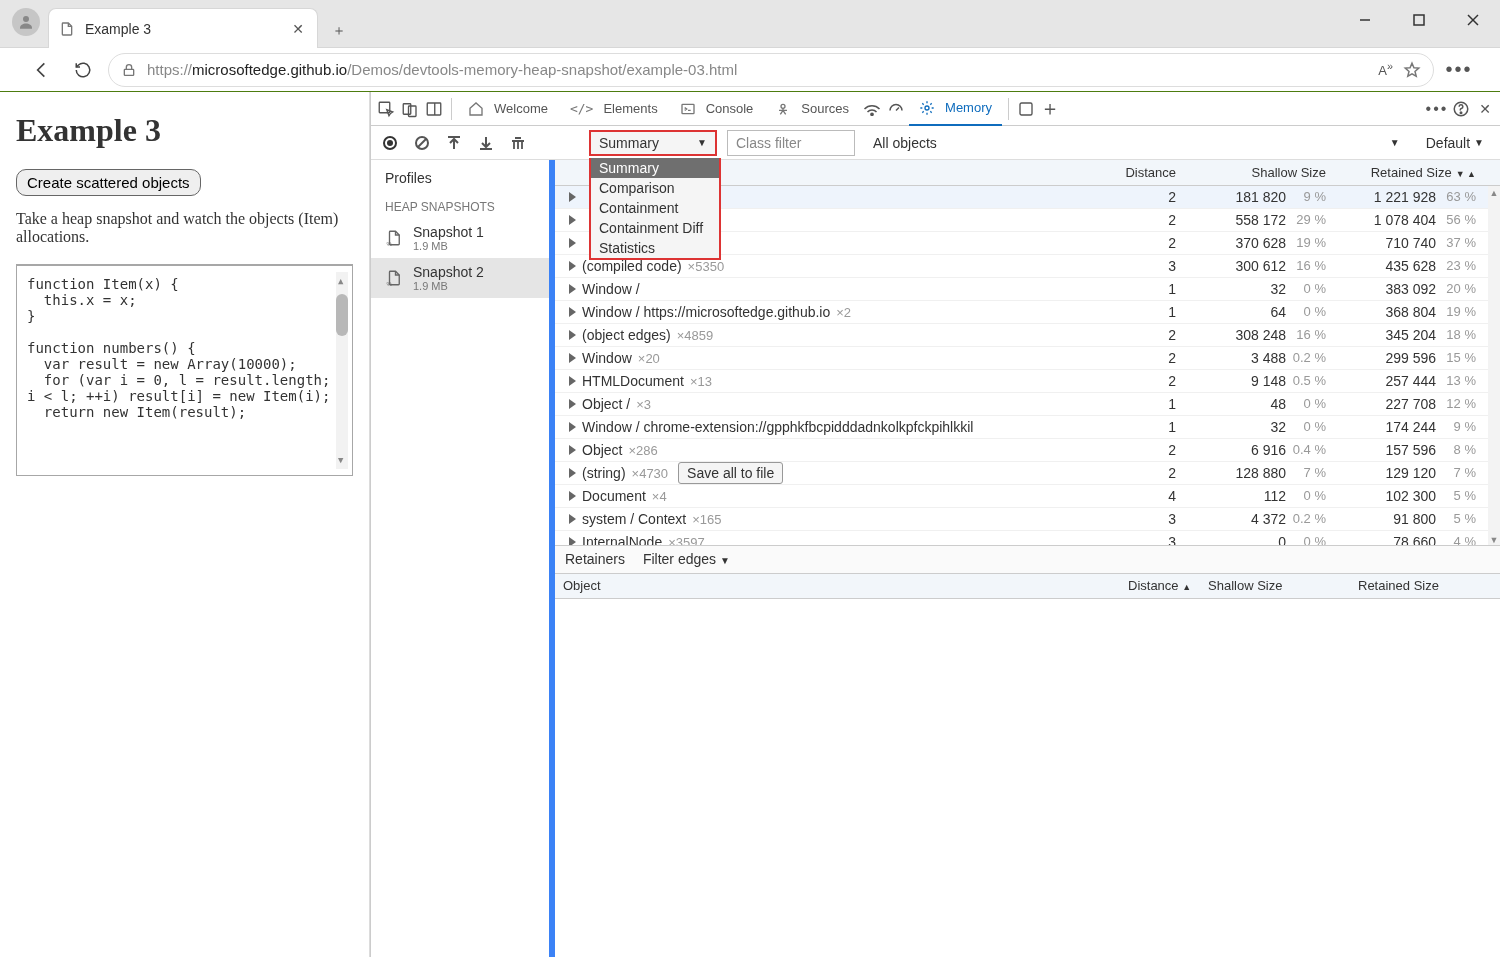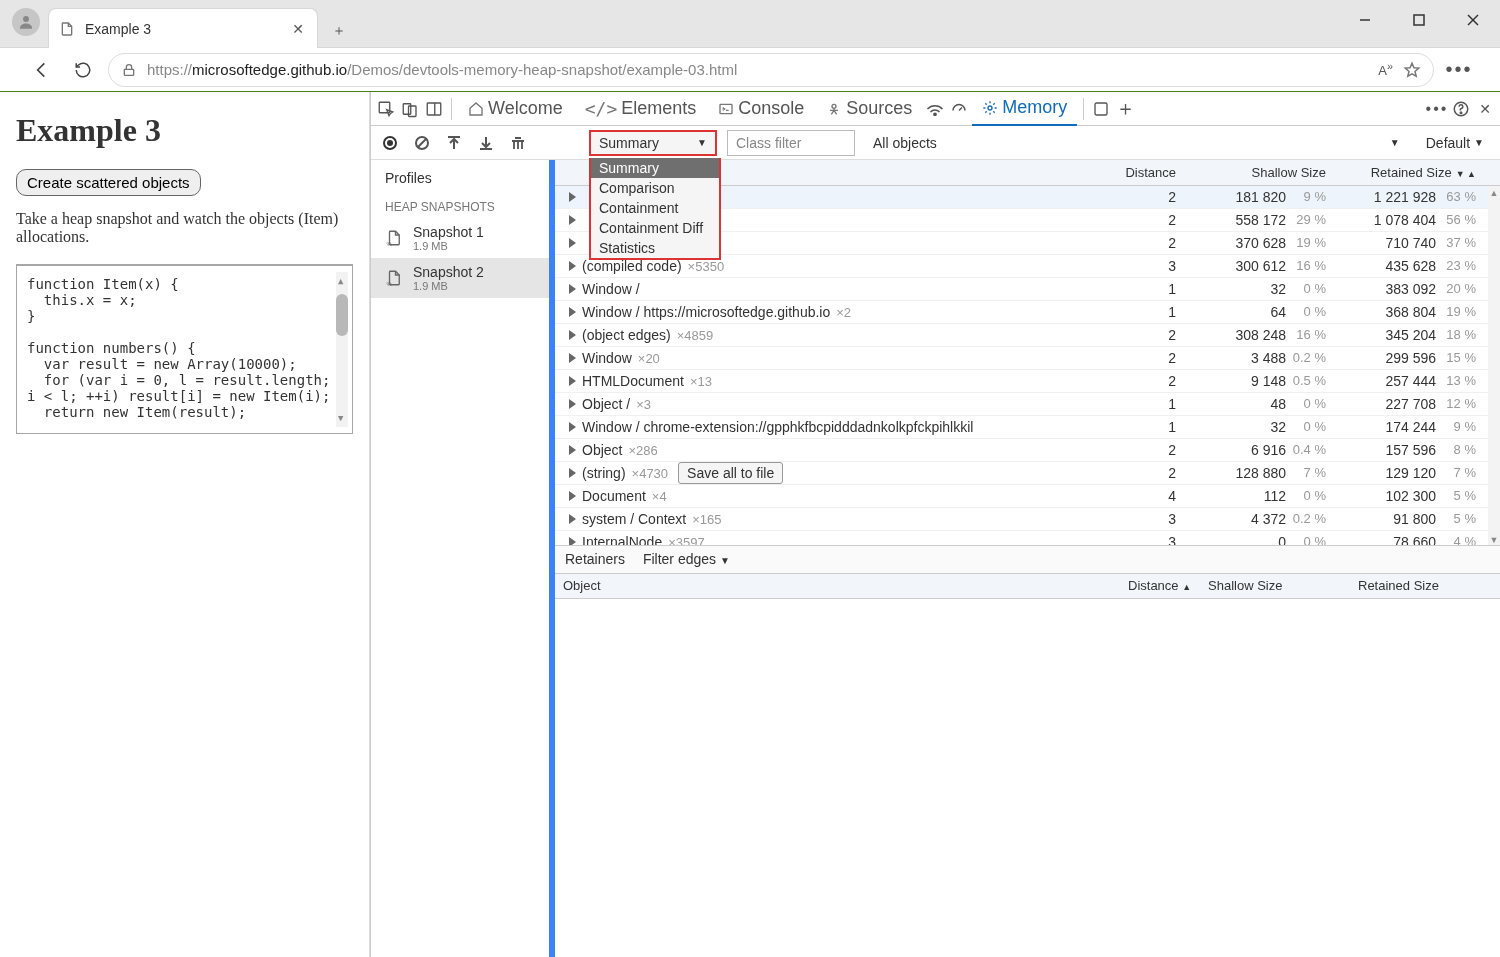--- a/index.html
+++ b/index.html
@@ -17,28 +17,28 @@
   .iconbtn{width:34px;height:34px;display:flex;align-items:center;justify-content:center;border-radius:4px;color:#555}
   .urlbox{flex:1;display:flex;align-items:center;height:34px;border:1px solid #ddd;border-radius:18px;padding:0 12px;gap:10px;color:#555}
   .urlbox .url{flex:1;white-space:nowrap;overflow:hidden;font-size:15px}
   .main{display:flex;height:calc(100% - 92px)}
   
   .page{width:370px;padding:14px 16px;border-right:1px solid #dcdcdc;overflow:auto}
   .page h1{font-family:Georgia,serif;font-size:32px;font-weight:bold;margin:6px 0 20px}
   .page h2{font-family:Georgia,serif;font-size:22px;font-weight:bold;margin:0 0 18px}
   .page button{font-size:15px;padding:4px 10px;border:1px solid #666;border-radius:10px;background:#efefef}
   .page p{font-family:Georgia,serif;font-size:16px;margin:14px 0}
-  .codebox{margin-top:18px;border:1px solid #a7a7a7;border-top:2px solid #a7a7a7;padding:10px;font-family:Consolas,monospace;font-size:14px;white-space:pre;position:relative;height:170px;overflow:hidden}
+  .codebox{margin-top:18px;border:1px solid #a7a7a7;border-top:2px solid #a7a7a7;padding:10px;font-family:Consolas,monospace;font-size:14px;white-space:pre;position:relative;height:212px;overflow:hidden}
   .codebox .sb{position:absolute;right:4px;top:6px;bottom:6px;width:12px;background:#f2f2f2}
   .codebox .sb .thumb{position:absolute;top:22px;width:100%;height:42px;background:#b8b8b8;border-radius:6px}
   
   .devtools{flex:1;display:flex;flex-direction:column;border-left:1px solid #ccc}
   .dt-tabs{height:34px;display:flex;align-items:center;border-bottom:1px solid #ccc;padding:0 4px;gap:2px}
   .dt-tabs .sep{width:1px;height:22px;background:#ccc;margin:0 4px}
-  .dt-tab{display:flex;align-items:center;gap:4px;padding:0 10px;height:34px;color:#555;font-size:18px}
+  .dt-tab{display:flex;align-items:center;gap:10px;padding:0 10px;height:34px;color:#555;font-size:13px}
   .dt-tab.active{color:#0f6cbd;border-bottom:2px solid #0f6cbd}
   .dt-toolbar{height:34px;display:flex;align-items:center;border-bottom:1px solid #ddd;padding:0 8px;gap:10px}
   .tbicon{width:22px;height:22px;display:flex;align-items:center;justify-content:center;color:#555}
   .viewsel{width:128px;height:26px;border:2px solid #d33;background:#f5f5f5;display:flex;align-items:center;padding:0 8px;position:relative;font-size:14px;justify-content:space-between}
   .dropdown{position:absolute;top:26px;left:-2px;width:132px;border:2px solid #d33;border-top:none;background:#f5f5f5;z-index:10}
   .dropdown div{padding:2px 8px;font-size:14px}
   .dropdown div.sel{background:#6f6f6f;color:#fff}
   .classfilter{width:128px;height:26px;border:1px solid #bbb;padding:0 8px;color:#888;font-size:14px;display:flex;align-items:center}
   .allobj{flex:1;height:26px;display:flex;align-items:center;padding:0 8px;font-size:14px;justify-content:space-between;color:#333}
   .defaultsel{padding:0 8px;display:flex;align-items:center;gap:4px}

